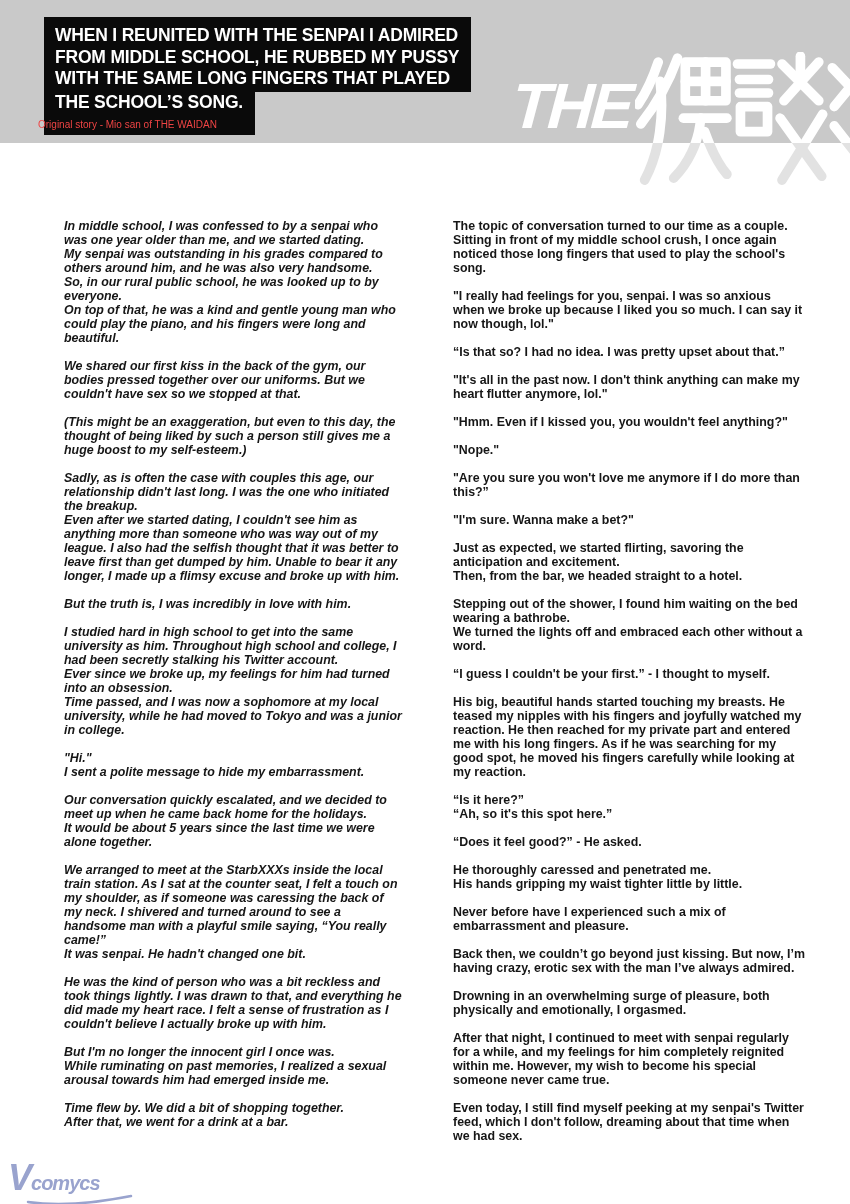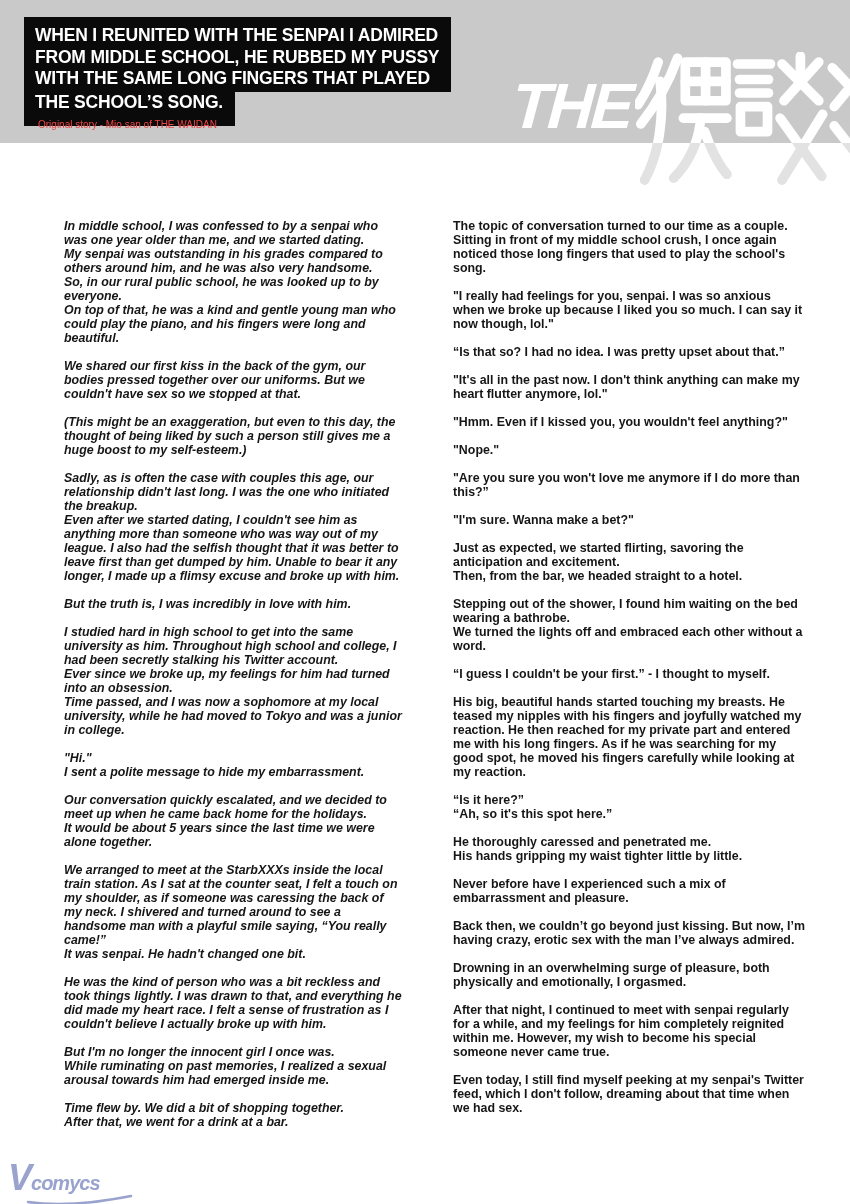--- a/index.html
+++ b/index.html
@@ -5,31 +5,31 @@
   html,body { margin:0; padding:0; }
   .page {
     position:relative; width:850px; height:1204px;
     background:#ffffff; overflow:hidden;
     font-family:"Liberation Sans", sans-serif;
   }
   .band {
     position:absolute; left:0; top:0; width:850px; height:143px;
     background:#c9c9c9;
   }
-  .title-wrap { position:absolute; left:24px; top:17px; }
+  .title-wrap { position:absolute; left:44px; top:17px; }
   .title-box {
     display:inline-block; background:#0a0a0a; color:#ffffff;
     font-weight:bold; font-size:17.5px; line-height:21.5px;
     letter-spacing:-0.2px; padding:8px 12px 2px 11px;
   }
   .title-box-last { display:block; }
   .title-box-last > span.box {
     display:inline-block; background:#0a0a0a; color:#ffffff;
     font-weight:bold; font-size:17.5px; line-height:21.5px;
-    letter-spacing:-0.2px; padding:0 12px 13px 11px;
+    letter-spacing:-0.2px; padding:0 12px 22px 11px;
   }
   .byline {
     position:absolute; left:38px; top:119px;
     font-weight:normal; font-size:10px; color:#ef4444;
   }
   
   .logo {
     position:absolute; left:512px; top:52px; width:360px; height:145px;
     display:flex; align-items:flex-start; white-space:nowrap;
   }
@@ -167,20 +167,21 @@
     <p>"Are you sure you won't love me anymore if I do more than this?”</p>
     <p>"I'm sure. Wanna make a bet?"</p>
     <p>Just as expected, we started flirting, savoring the anticipation and excitement.
 Then, from the bar, we headed straight to a hotel.</p>
     <p>Stepping out of the shower, I found him waiting on the bed wearing a bathrobe.
 We turned the lights off and embraced each other without a word.</p>
     <p>“I guess I couldn't be your first.” - I thought to myself.</p>
     <p>His big, beautiful hands started touching my breasts. He teased my nipples with his fingers and joyfully watched my reaction. He then reached for my private part and entered me with his long fingers. As if he was searching for my good spot, he moved his fingers carefully while looking at my reaction.</p>
     <p>“Is it here?”
 “Ah, so it's this spot here.”</p>
+    <p>“Does it feel good?” - He asked.</p>
     <p>He thoroughly caressed and penetrated me.
 His hands gripping my waist tighter little by little.</p>
     <p>Never before have I experienced such a mix of embarrassment and pleasure.</p>
     <p>Back then, we couldn’t go beyond just kissing. But now, I’m having crazy, erotic sex with the man I’ve always admired.</p>
     <p>Drowning in an overwhelming surge of pleasure, both physically and emotionally, I orgasmed.</p>
     <p>After that night, I continued to meet with senpai regularly for a while, and my feelings for him completely reignited within me. However, my wish to become his special someone never came true.</p>
     <p>Even today, I still find myself peeking at my senpai's Twitter feed, which I don't follow, dreaming about that time when we had sex.</p>
   </div>
 
   <div class="vcomycs">

